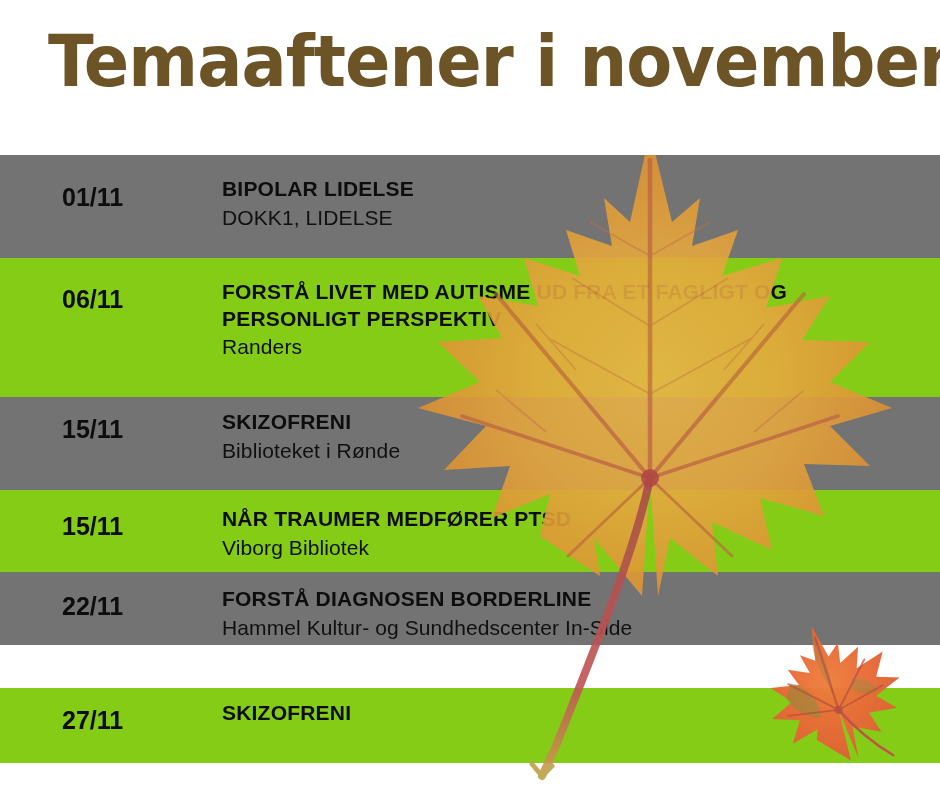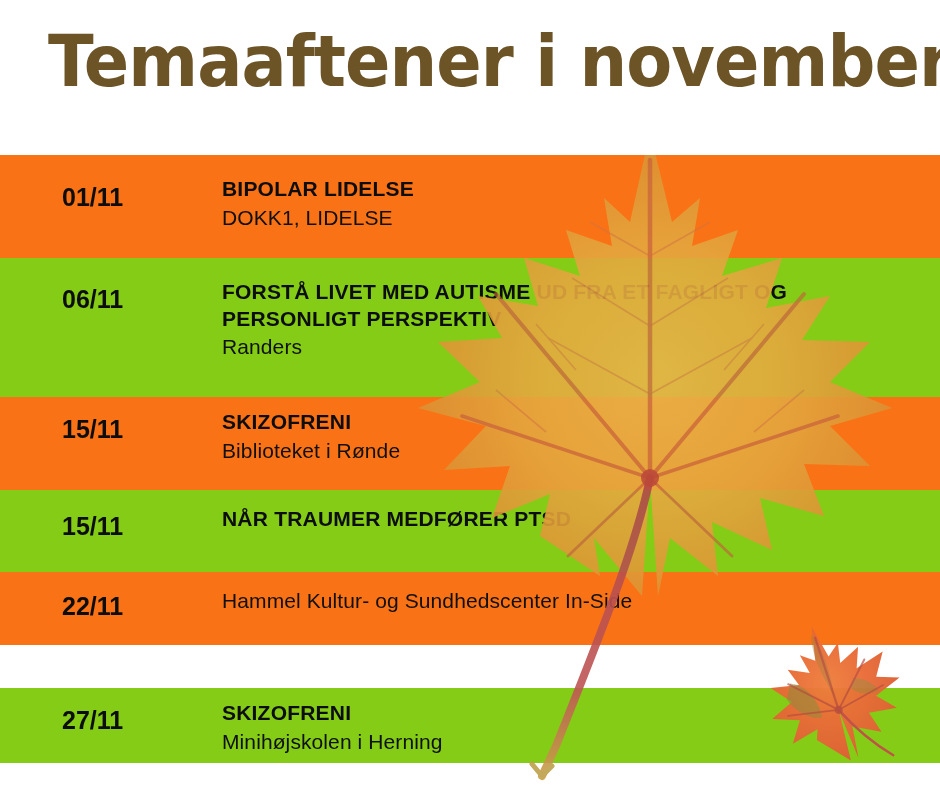--- a/index.html
+++ b/index.html
@@ -38,21 +38,21 @@
 
   
   #rows{
     position:absolute;left:0;top:0;width:940px;height:788px;
     z-index:1;
   }
   .row{
     position:absolute;left:0;width:940px;
     box-sizing:border-box;
   }
-  .row.brown{background:#f97316;text-decoration:underline;}
+  .row.brown{background:#737373;text-decoration:underline;}
   .row.cream{background:#84cc16;}
 
   .row-date{
     position:absolute;
     left:62px;
     width:150px;
     font-size:25px;
     font-weight:700;
     color:#0d0d0d;
     letter-spacing:0px;
@@ -144,35 +144,36 @@
       <div class="row-body">
         <div class="row-title">SKIZOFRENI</div>
         <div class="row-venue">Biblioteket i Rønde</div>
       </div>
     </div>
 
     <div class="row cream" id="row-3">
       <div class="row-date">15/11</div>
       <div class="row-body">
         <div class="row-title">NÅR TRAUMER MEDFØRER PTSD</div>
+        <div class="row-venue">Viborg Bibliotek</div>
       </div>
     </div>
 
     <div class="row brown" id="row-4">
       <div class="row-date">22/11</div>
       <div class="row-body">
+        <div class="row-title">FORSTÅ DIAGNOSEN BORDERLINE</div>
         <div class="row-venue">Hammel Kultur- og Sundhedscenter In-Side</div>
       </div>
     </div>
 
     <div class="row cream" id="row-5">
       <div class="row-date">27/11</div>
       <div class="row-body">
         <div class="row-title">SKIZOFRENI</div>
-        <div class="row-venue">Minihøjskolen i Herning</div>
       </div>
     </div>
 
   </div>
 
   <div id="leaf-layer">
 
     <svg class="leaf-svg" id="leaf-big" viewBox="0 0 500 660">
       <defs>
         <radialGradient id="gLeafBig" cx="50%" cy="53%" r="62%">

